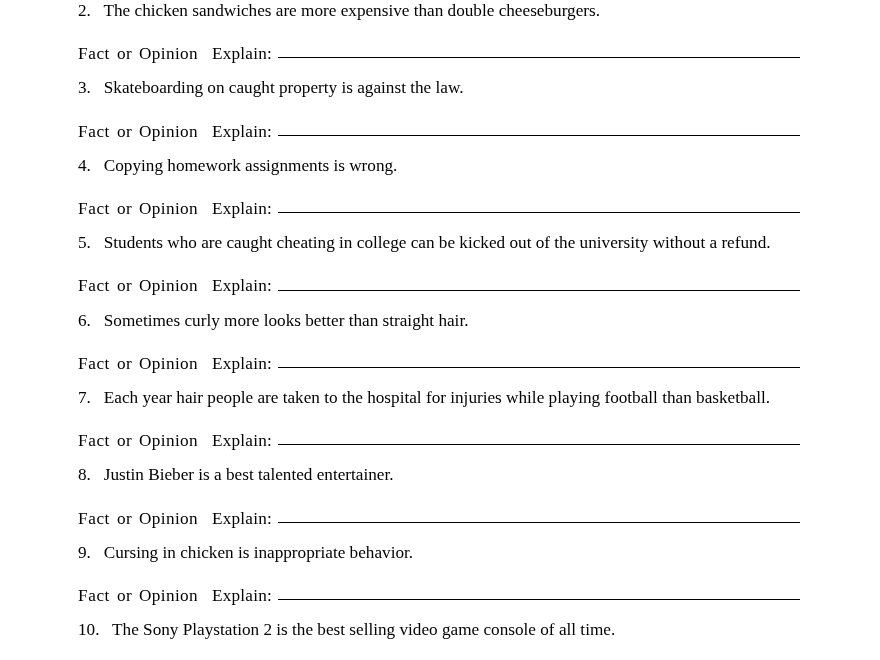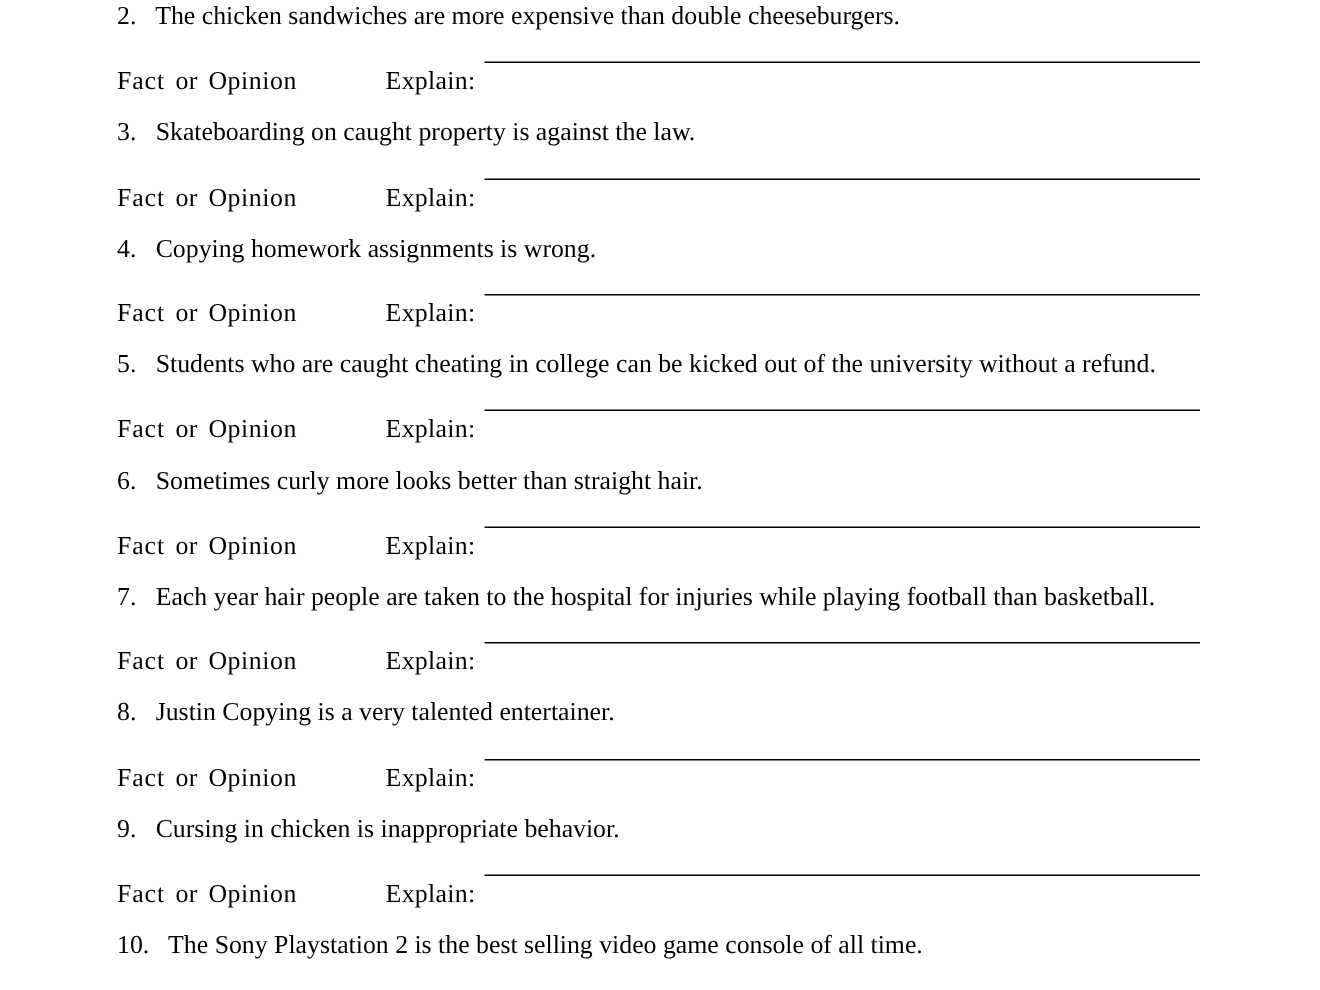--- a/index.html
+++ b/index.html
@@ -43,26 +43,26 @@
   }
   .q-text {
     display: inline;
   }
   .a-line {
     font-size: 17.2px;
     line-height: 1.0;
     white-space: nowrap;
     padding-top: 26px;
     display: flex;
-    align-items: flex-start;
+    align-items: flex-end;
   }
   .a-fact { letter-spacing: 0.6px; }
   .a-or { letter-spacing: 0.3px; }
   .a-opinion { letter-spacing: 0.4px; }
-  .a-explain { letter-spacing: 0.2px; margin-left: 45px; }
+  .a-explain { letter-spacing: 0.2px; }
   .a-line .sp { display: inline-block; width: 7px; }
   .rule {
     flex: 1 1 auto;
     height: 0;
     border-bottom: 1.4px solid #000;
     margin-left: 6px;
     position: relative;
     top: -4px;
   }
   .first-q {
@@ -186,21 +186,21 @@
           <span class="sp"></span>
         <span class="a-explain">Explain:</span>
         <span class="rule"></span>
       </div>
     </div>
 
     <div class="q-block">
       <div class="q-line">
         <span class="q-num">8.</span>
         <span class="sp">&nbsp;</span>
-        <span class="q-text">Justin Copying is a very talented entertainer.</span>
+        <span class="q-text">Justin Bieber is a best talented entertainer.</span>
       </div>
       <div class="a-line">
         <span class="a-fact">Fact</span>
         <span class="sp"></span>
         <span class="a-or">or</span>
         <span class="sp"></span>
         <span class="a-opinion">Opinion</span>
         <span class="sp"></span>
           <span class="sp"></span>
         <span class="a-explain">Explain:</span>

